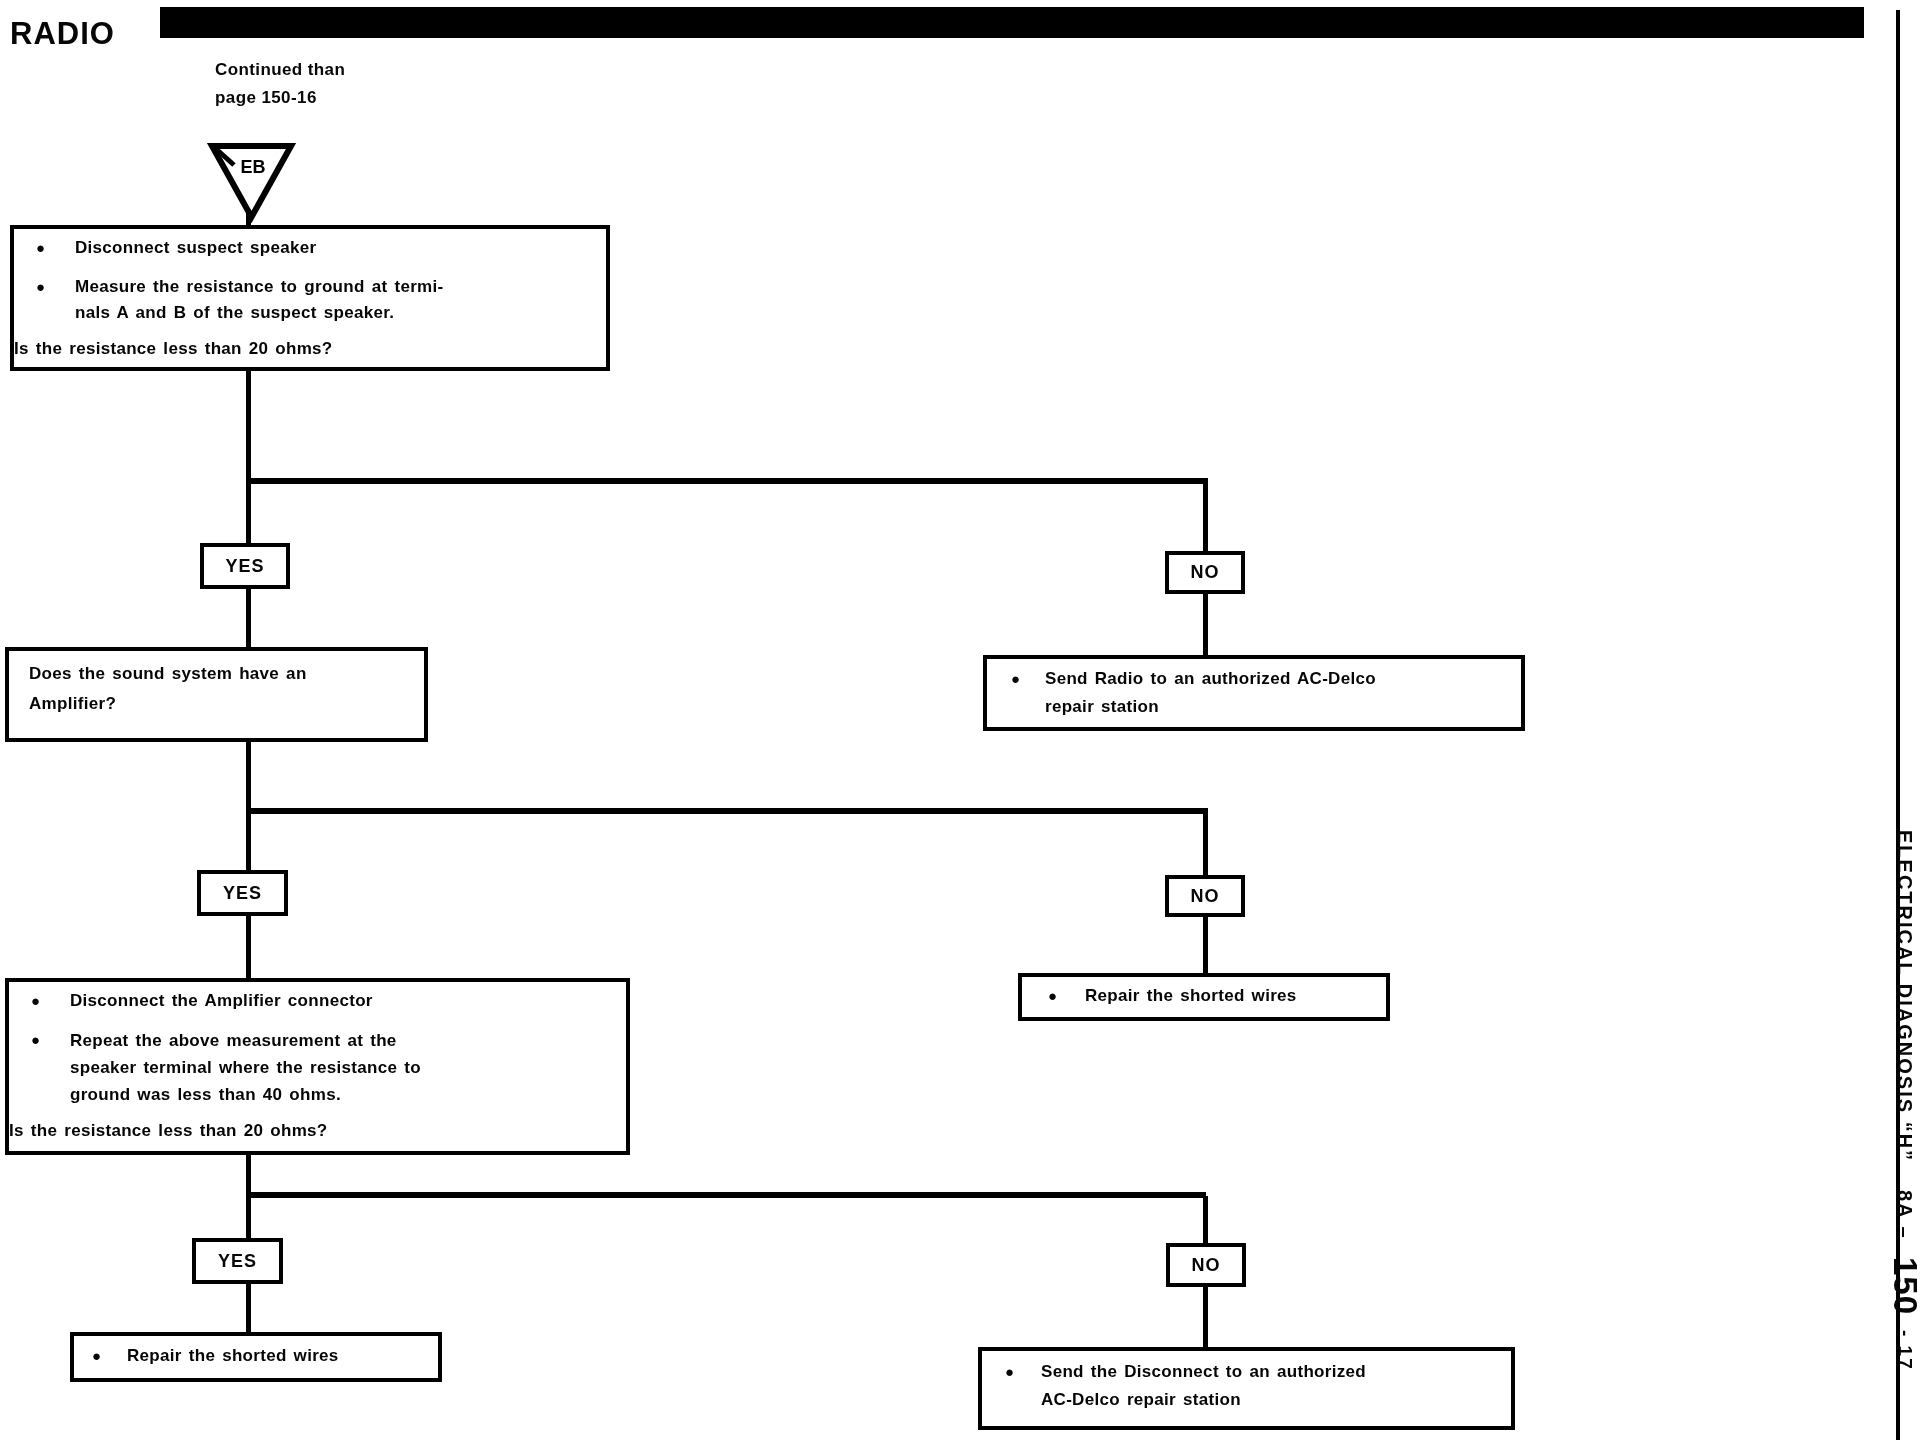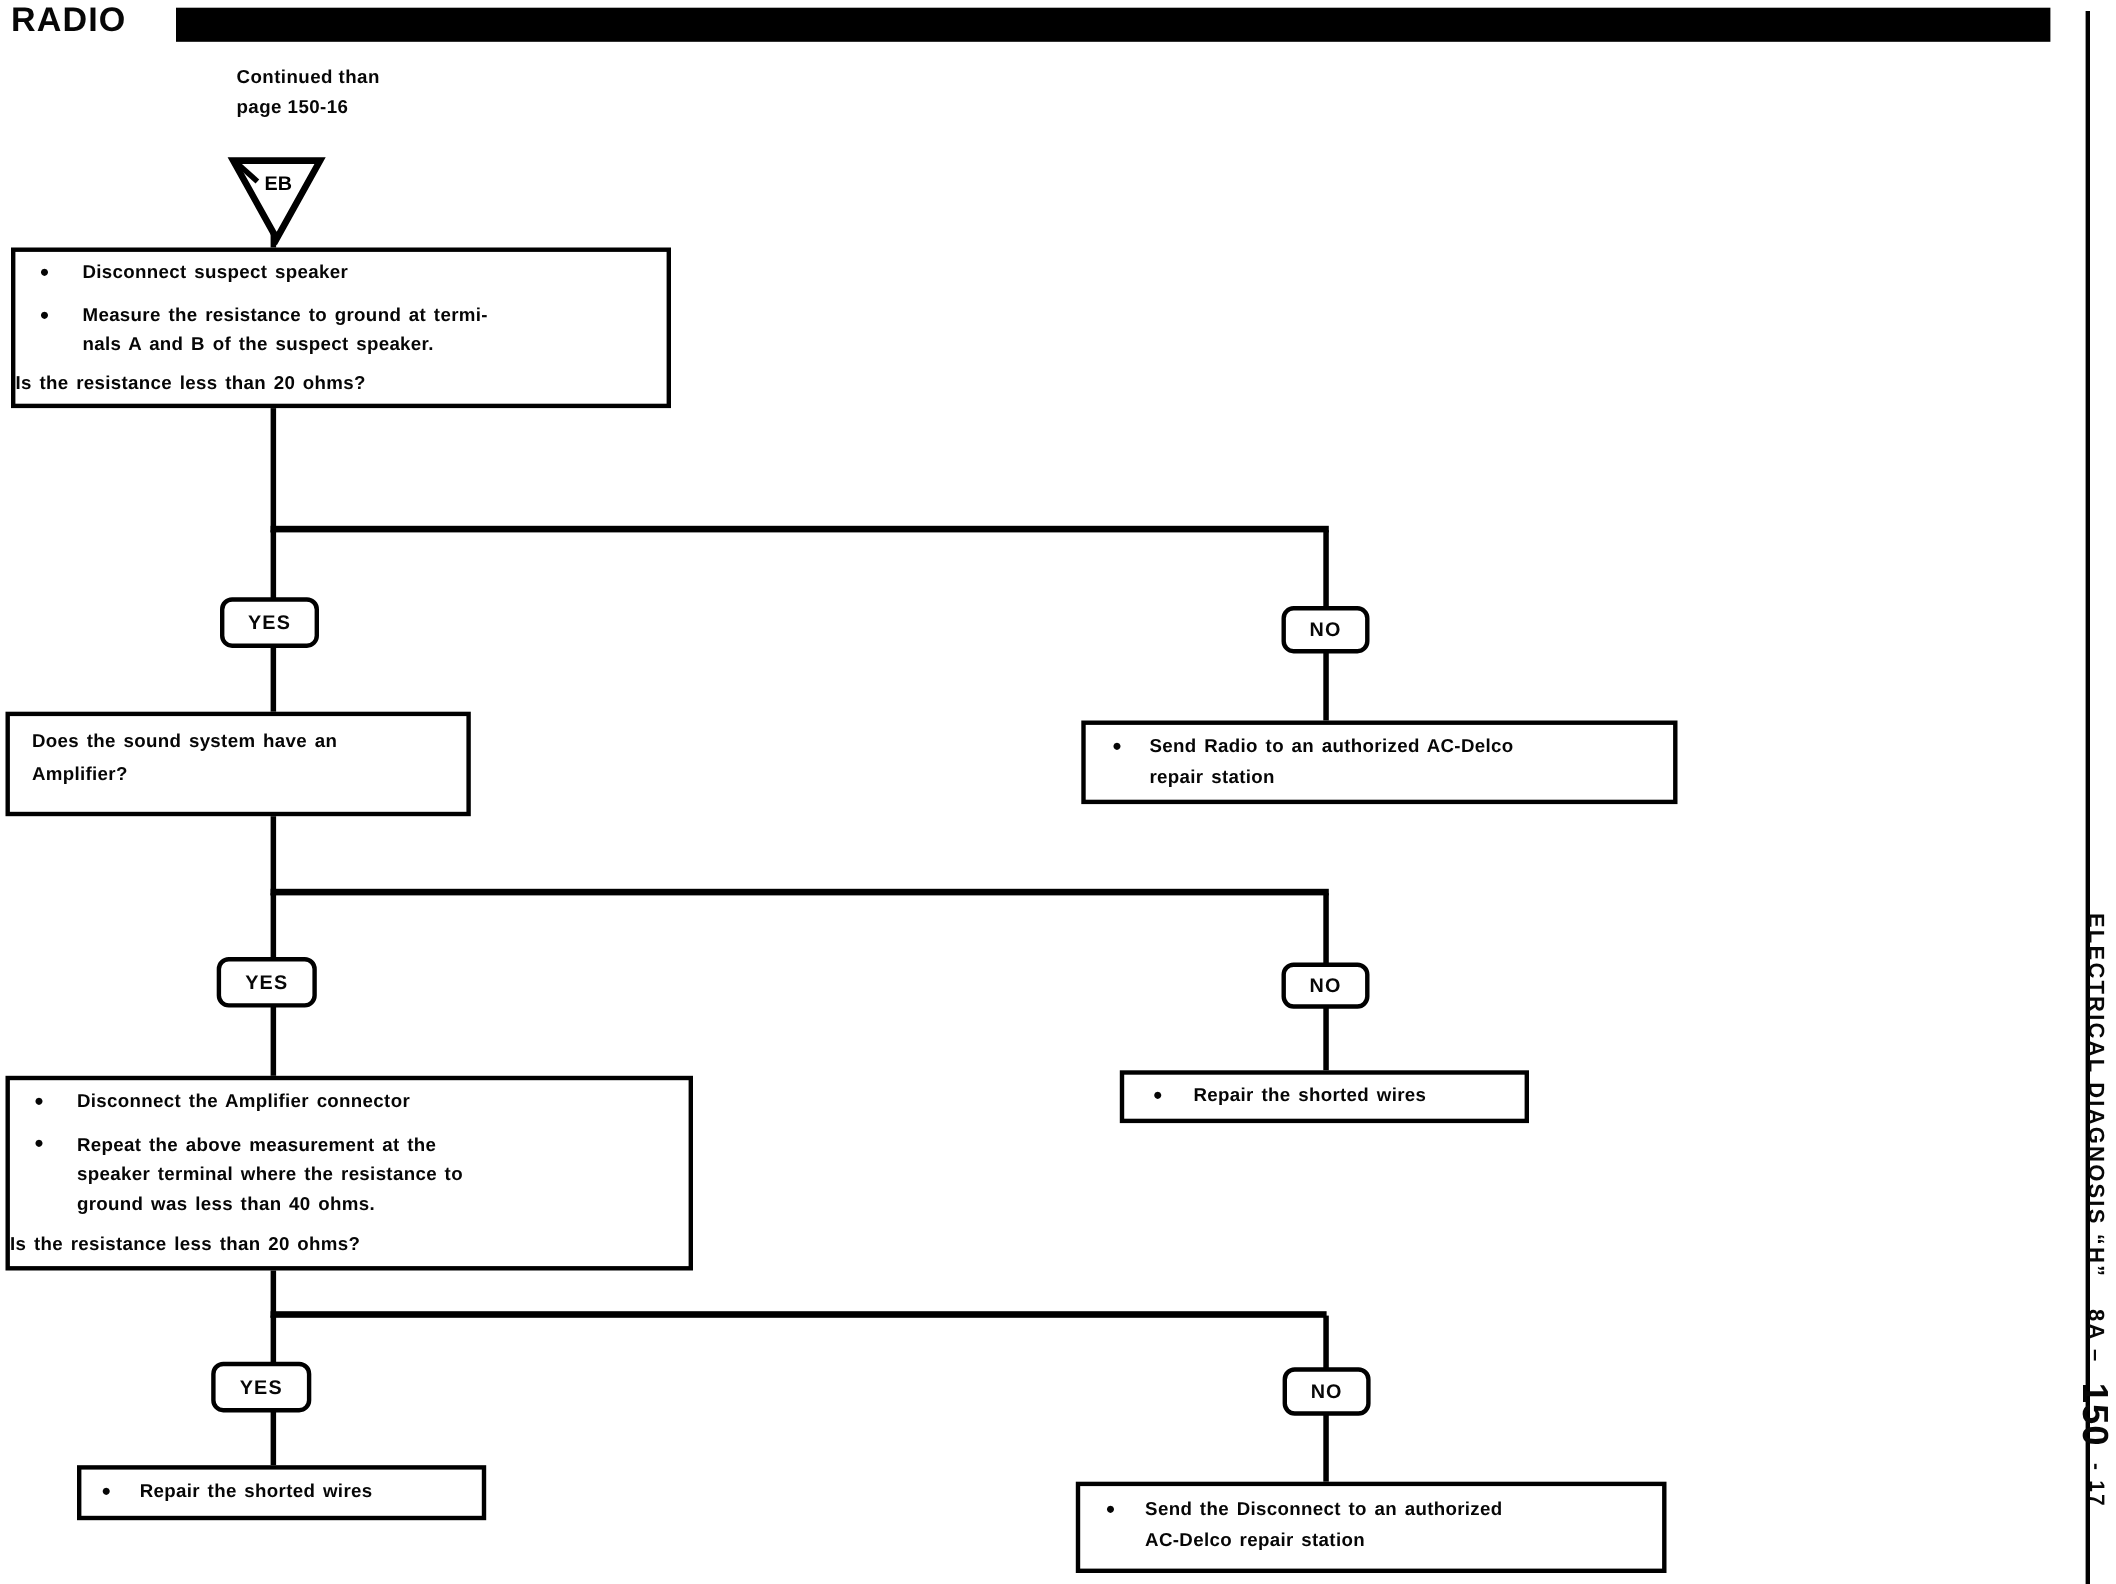--- a/index.html
+++ b/index.html
@@ -2,40 +2,40 @@
 <html><head>
 <meta charset="utf-8">
 <style>
   * { margin:0; padding:0; box-sizing:border-box; }
   html,body { background:#ffffff; }
   .page {
     position:relative; width:1924px; height:1440px; background:#fff;
     font-family:"Liberation Sans", sans-serif; color:#070707; overflow:hidden;
   }
   .page-title {
-    position:absolute; left:10px; top:0px; font-size:31px; font-weight:700;
+    position:absolute; left:10px; top:16px; font-size:31px; font-weight:700;
     letter-spacing:1px;
   }
   .header-bar { position:absolute; left:160px; top:7px; width:1704px; height:31px; background:#000; }
   .continued { position:absolute; left:215px; top:56px; font-size:17px; font-weight:700; line-height:28px; letter-spacing:0.4px; }
   .tri-svg { position:absolute; left:206px; top:140px; }
 
   .line { position:absolute; background:#000; }
 
   .node { position:absolute; border:4px solid #000; background:#fff; }
   .node-text { font-size:17px; font-weight:700; letter-spacing:0.3px; word-spacing:2px; line-height:26px; color:#060606; }
   .rows { padding:6px 14px 0 22px; }
   .bullet-row { display:flex; }
   .bullet { flex:0 0 39px; font-size:15px; line-height:26px; }
   .b-text { flex:1; }
   .gap { margin-top:13px; }
   .question { margin-top:10px; }
 
   .yn { display:flex; align-items:center; justify-content:center;
-        font-size:18px; font-weight:700; letter-spacing:1px;border-radius:11px; }
+        font-size:18px; font-weight:700; letter-spacing:1px; }
 
   .sidebar-rule { position:absolute; left:1896px; top:10px; width:4px; height:1430px; background:#000; }
   .sidebar-text {
     position:absolute; left:1890px; top:830px; width:34px; height:610px;
     writing-mode:vertical-rl; font-weight:700; font-size:20px; letter-spacing:2px;
     white-space:nowrap;
   }
   .sidebar-text .seg { display:inline-block; writing-mode:vertical-rl; }
   .sb-code { margin-top:20px; }
   .sb-num  { margin-top:10px; font-size:33px; letter-spacing:1px; }

